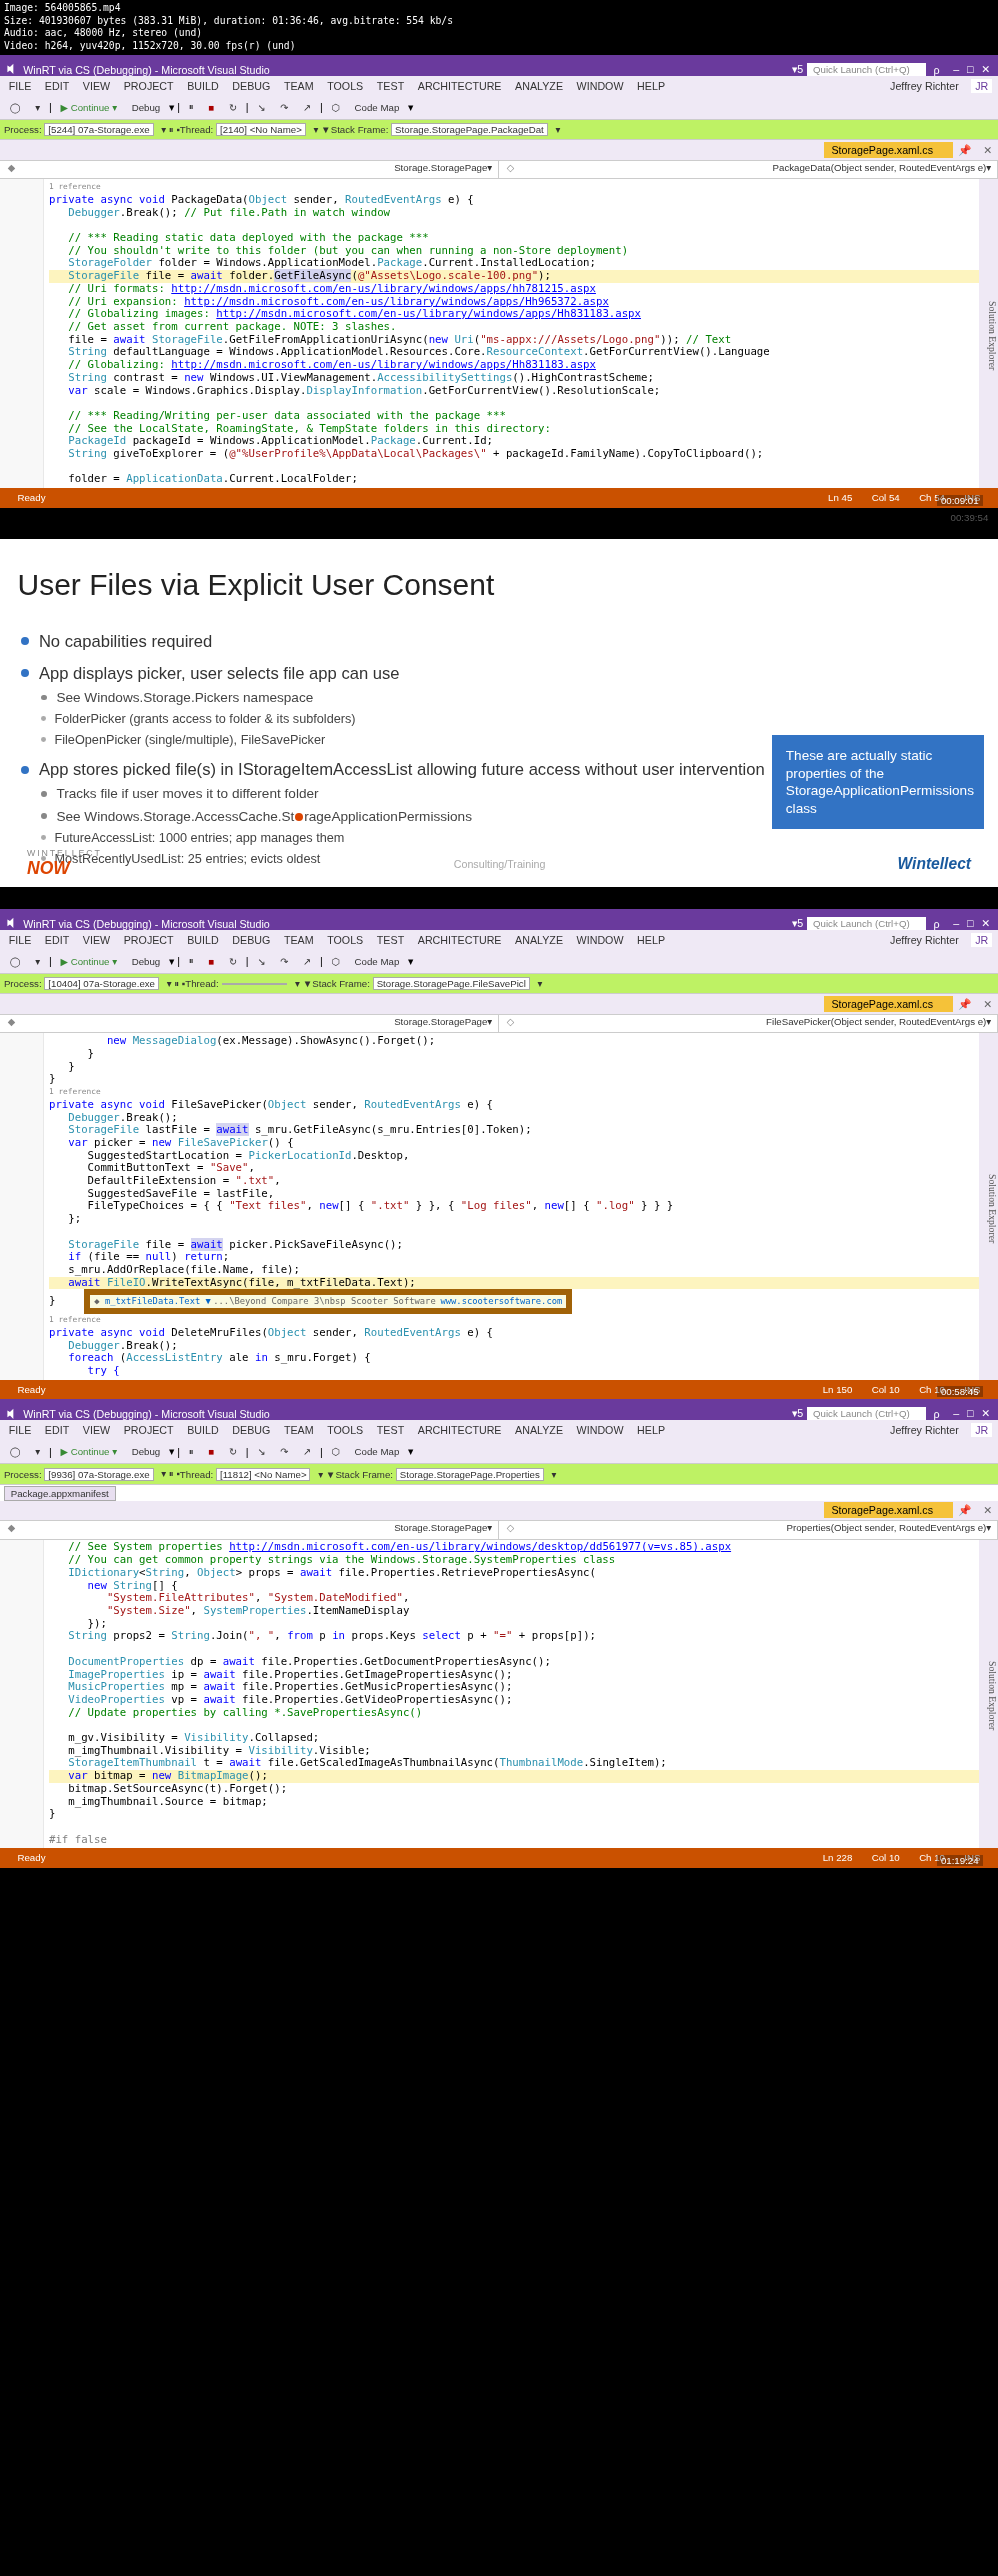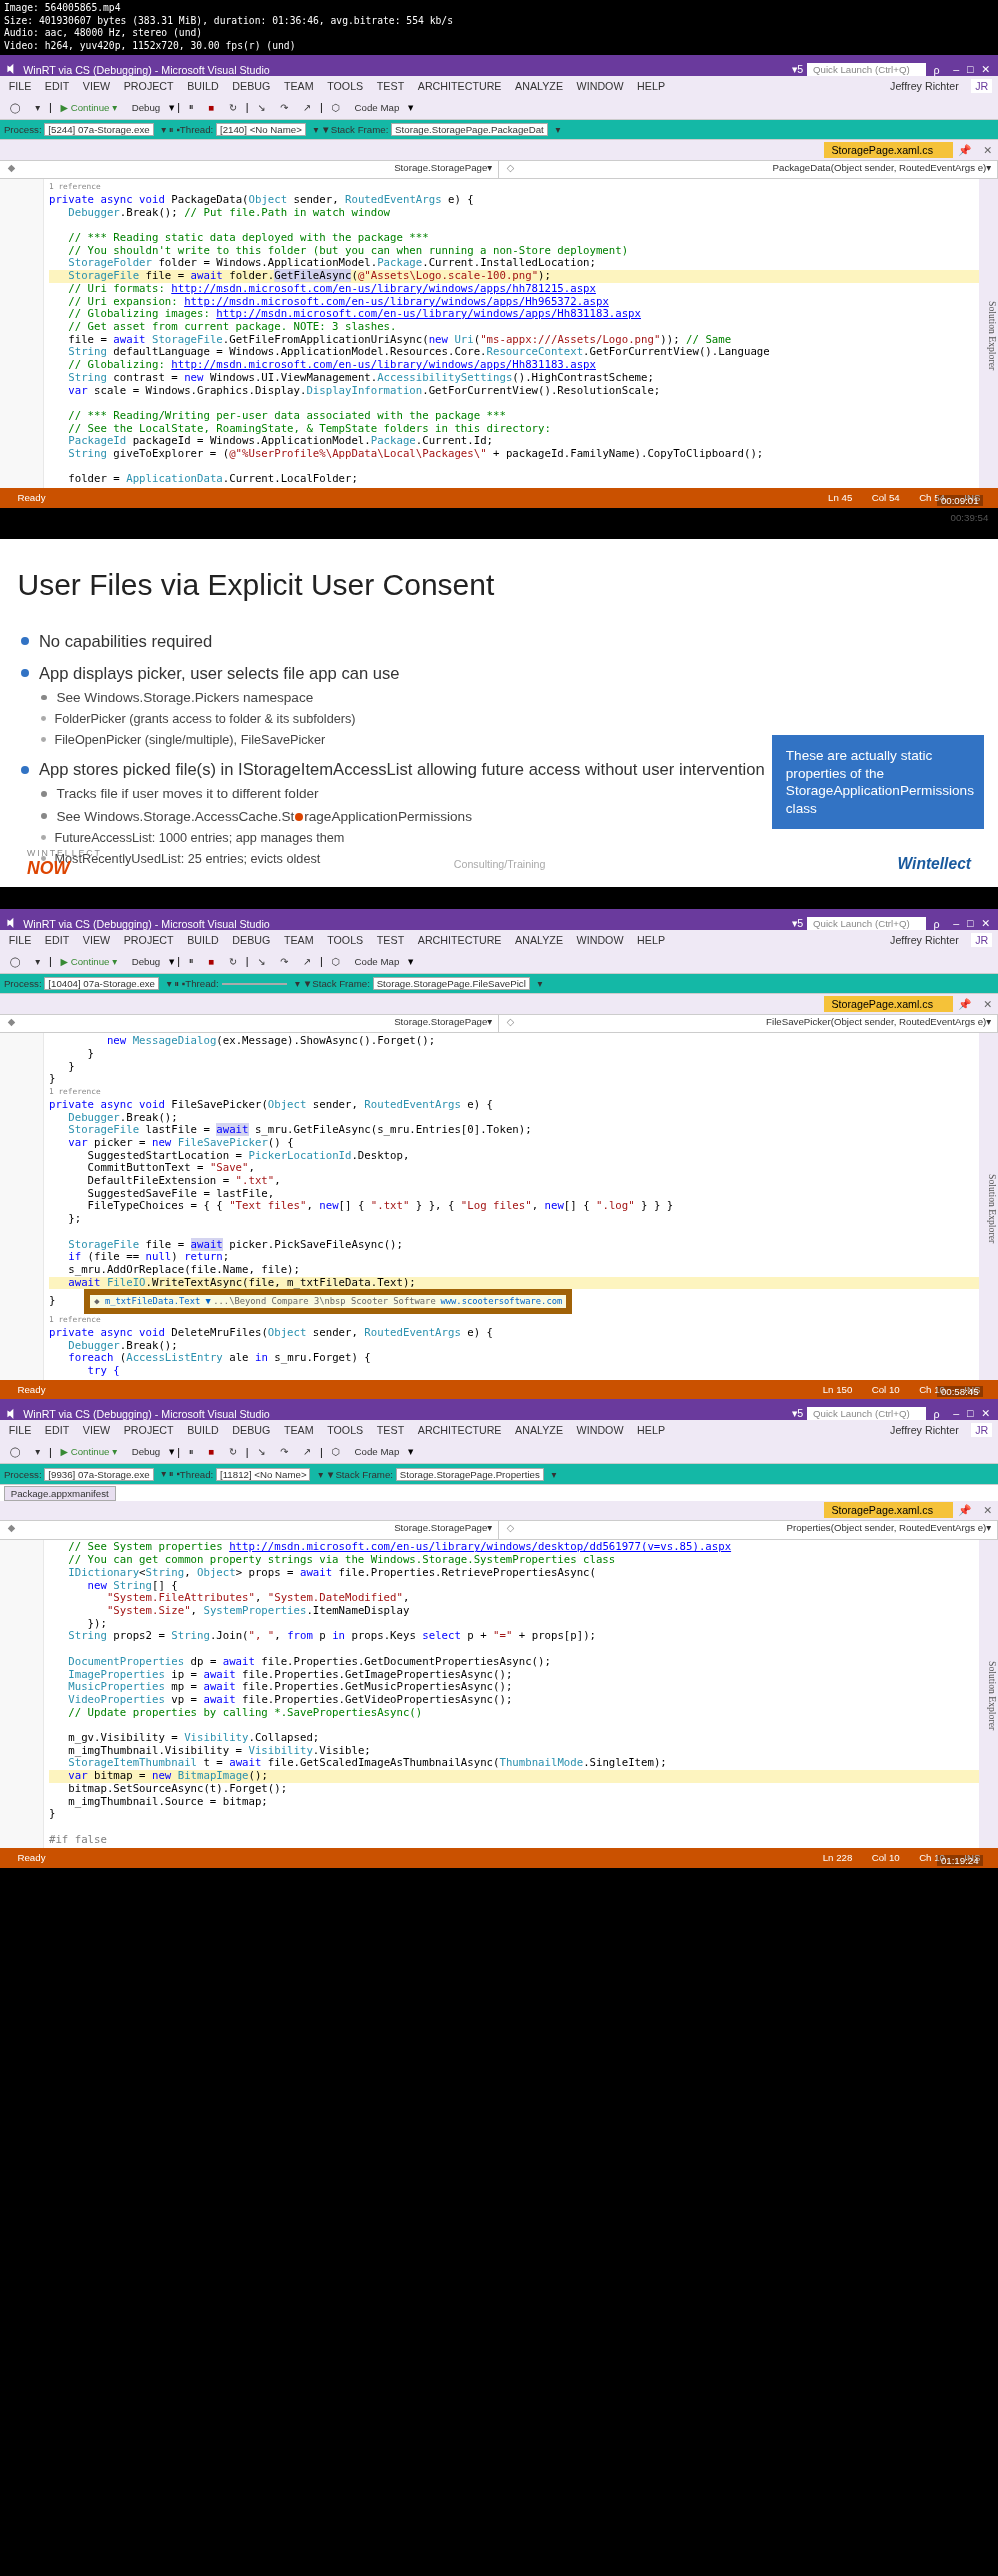--- a/index.html
+++ b/index.html
@@ -9,21 +9,21 @@
 .titlebar .logo{width:13.6px;height:13.6px;margin-right:5.8px}
 .titlebar .title{flex:1;font-size:10.7px}
 .titlebar .search{background:#fff;color:#888;padding:1px 5.8px;font-size:9.7px;width:107px;margin-right:7.8px}
 .titlebar .winbtns span{margin:0 3.9px;cursor:pointer}
 .menubar{background:#efe9f5;height:19.5px;display:flex;align-items:center;padding:0 1.9px;font-size:10.7px;color:#333}
 .menubar span{padding:0 6.8px}
 .menubar .user{margin-left:auto;margin-right:5.8px;color:#333}
 .toolbar{background:#efe9f5;height:23.4px;display:flex;align-items:center;padding:0 3.9px;gap:2.9px;border-bottom:1px solid #ccc}
 .toolbar .btn{padding:1px 4.9px;font-size:9.7px;color:#333;border:1px solid transparent}
 .toolbar .cont{color:#388a34}
-.procbar{background:#14b8a6;height:19.5px;display:flex;align-items:center;padding:0 3.9px;font-size:9.7px;color:#333;border-bottom:1px solid #ccc}
+.procbar{background:#bef264;height:19.5px;display:flex;align-items:center;padding:0 3.9px;font-size:9.7px;color:#333;border-bottom:1px solid #ccc}
 .procbar .lbl{margin-right:2.9px}
 .procbar .field{background:#fff;border:1px solid #aaa;padding:0 2.9px;margin-right:7.8px}
 .tabbar{background:#efe9f5;height:19.5px;display:flex;align-items:center;border-bottom:1px solid #ccc}
 .tabbar .spacer{flex:1}
 .tabbar .tab{background:#f5c239;color:#000;padding:1.9px 19.5px 1.9px 7.8px;font-size:10.7px;position:relative}
 .tabbar .pin{padding:0 5.8px;color:#666}
 .tabbar .close{padding:0 5.8px;color:#666}
 .navbar{background:#fff;height:17.5px;display:flex;border-bottom:1px solid #ccc;font-size:9.7px;color:#333}
 .navbar .sel{flex:1;border-right:1px solid #ccc;padding:1px 5.8px;display:flex}
 .navbar .sel span:first-child{flex:1}
@@ -152,21 +152,21 @@
 <div>&nbsp;&nbsp;&nbsp;<span class="typ">Debugger</span><span>.Break(); </span><span class="com">// Put file.Path in watch window</span></div>
 <div>&nbsp;</div>
 <div>&nbsp;&nbsp;&nbsp;<span class="com">// *** Reading static data deployed with the package ***</span></div>
 <div>&nbsp;&nbsp;&nbsp;<span class="com">// You shouldn't write to this folder (but you can when running a non-Store deployment)</span></div>
 <div>&nbsp;&nbsp;&nbsp;<span class="typ">StorageFolder</span><span> folder = Windows.ApplicationModel.</span><span class="typ">Package</span><span>.Current.InstalledLocation;</span></div>
 <div class="exec">&nbsp;&nbsp;&nbsp;<span class="typ">StorageFile</span><span> file = </span><span class="kw">await</span><span> folder.</span><span class="hl2">GetFileAsync</span><span>(</span><span class="str">@"Assets\Logo.scale-100.png"</span><span>);</span></div>
 <div>&nbsp;&nbsp;&nbsp;<span class="com">// Uri formats: </span><span class="lnk com">http://msdn.microsoft.com/en-us/library/windows/apps/hh781215.aspx</span></div>
 <div>&nbsp;&nbsp;&nbsp;<span class="com">// Uri expansion: </span><span class="lnk com">http://msdn.microsoft.com/en-us/library/windows/apps/Hh965372.aspx</span></div>
 <div>&nbsp;&nbsp;&nbsp;<span class="com">// Globalizing images: </span><span class="lnk com">http://msdn.microsoft.com/en-us/library/windows/apps/Hh831183.aspx</span></div>
 <div>&nbsp;&nbsp;&nbsp;<span class="com">// Get asset from current package. NOTE: 3 slashes.</span></div>
-<div>&nbsp;&nbsp;&nbsp;<span>file = </span><span class="kw">await</span><span class="typ"> StorageFile</span><span>.GetFileFromApplicationUriAsync(</span><span class="kw">new</span><span class="typ"> Uri</span><span>(</span><span class="str">"ms-appx:///Assets/Logo.png"</span><span>));   </span><span class="com">// Same</span></div>
+<div>&nbsp;&nbsp;&nbsp;<span>file = </span><span class="kw">await</span><span class="typ"> StorageFile</span><span>.GetFileFromApplicationUriAsync(</span><span class="kw">new</span><span class="typ"> Uri</span><span>(</span><span class="str">"ms-appx:///Assets/Logo.png"</span><span>));   </span><span class="com">// Text</span></div>
 <div>&nbsp;&nbsp;&nbsp;<span class="typ">String</span><span> defaultLanguage = Windows.ApplicationModel.Resources.Core.</span><span class="typ">ResourceContext</span><span>.GetForCurrentView().Language</span></div>
 <div>&nbsp;&nbsp;&nbsp;<span class="com">// Globalizing: </span><span class="lnk com">http://msdn.microsoft.com/en-us/library/windows/apps/Hh831183.aspx</span></div>
 <div>&nbsp;&nbsp;&nbsp;<span class="typ">String</span><span> contrast = </span><span class="kw">new</span><span> Windows.UI.ViewManagement.</span><span class="typ">AccessibilitySettings</span><span>().HighContrastScheme;</span></div>
 <div>&nbsp;&nbsp;&nbsp;<span class="kw">var</span><span> scale = Windows.Graphics.Display.</span><span class="typ">DisplayInformation</span><span>.GetForCurrentView().ResolutionScale;</span></div>
 <div>&nbsp;</div>
 <div>&nbsp;&nbsp;&nbsp;<span class="com">// *** Reading/Writing per-user data associated with the package ***</span></div>
 <div>&nbsp;&nbsp;&nbsp;<span class="com">// See the LocalState, RoamingState, &amp; TempState folders in this directory:</span></div>
 <div>&nbsp;&nbsp;&nbsp;<span class="typ">PackageId</span><span> packageId = Windows.ApplicationModel.</span><span class="typ">Package</span><span>.Current.Id;</span></div>
 <div>&nbsp;&nbsp;&nbsp;<span class="typ">String</span><span> giveToExplorer = (</span><span class="str">@"%UserProfile%\AppData\Local\Packages\"</span><span> + packageId.FamilyName).CopyToClipboard();</span></div>
 <div>&nbsp;</div>

